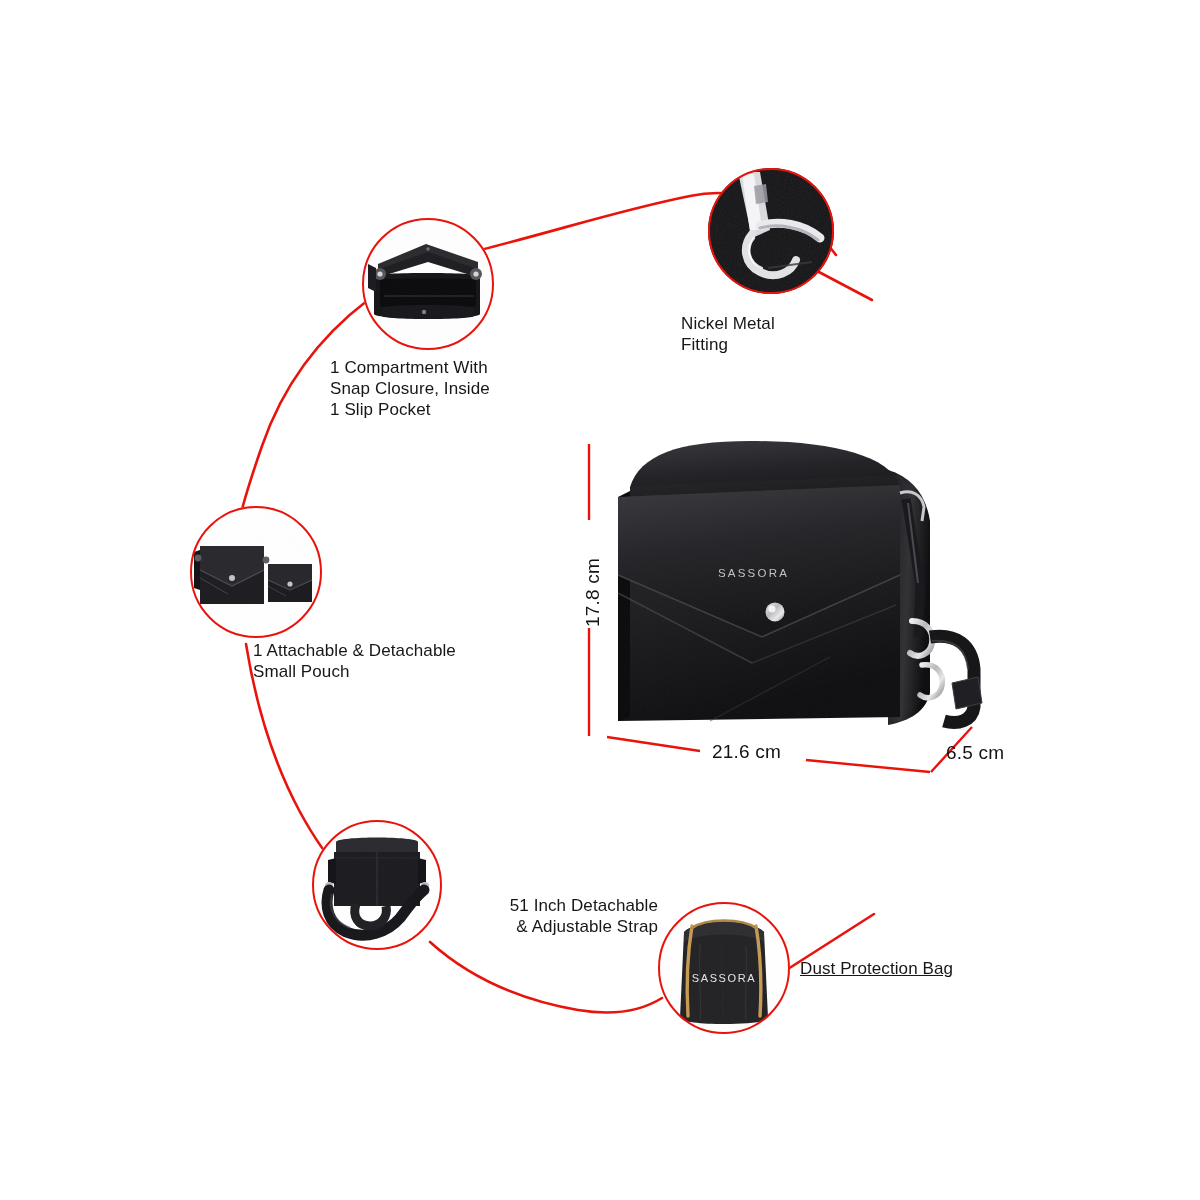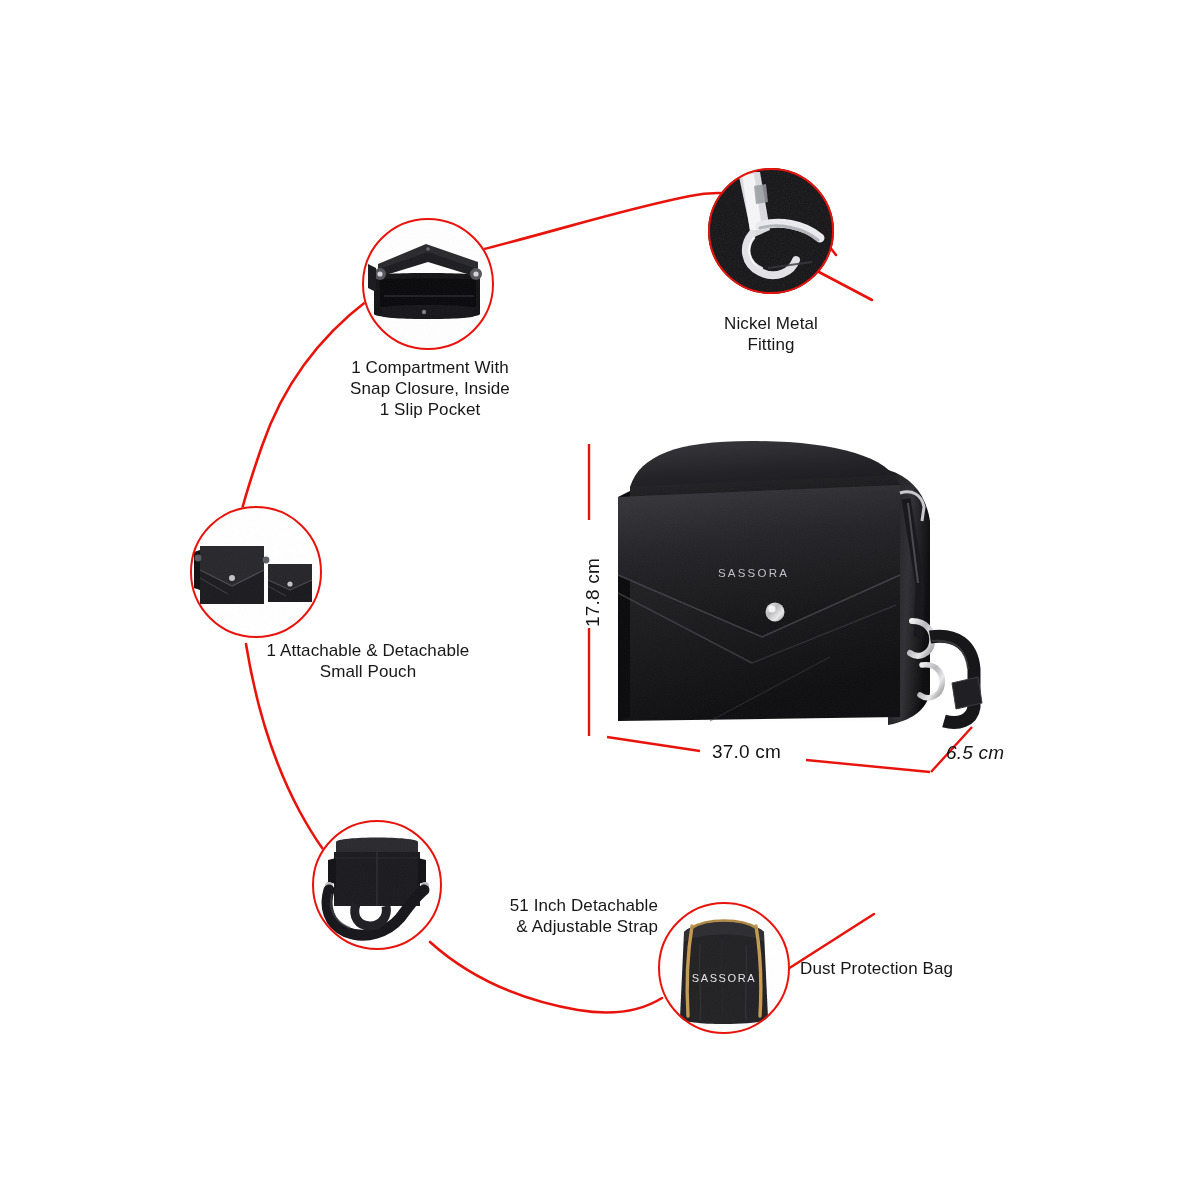--- a/index.html
+++ b/index.html
@@ -29,21 +29,20 @@
     box-sizing: border-box;
   }
   .callout-ring {
     position: absolute;
     border-radius: 50%;
     box-sizing: border-box;
     pointer-events: none;
   }
   .label {
     position: absolute;
-    text-align: center;
     font-size: 17px;
     line-height: 21px;
     color: #171717;
     white-space: pre-line;
     letter-spacing: .1px;
   }
 
   .dim-text {
     position: absolute;
     font-size: 19px;
@@ -165,22 +164,22 @@
 
     <path d="M330,212 C356,208 372,220 374,244 L374,282 C372,296 358,300 344,296" fill="none" stroke="#17171a" stroke-width="13" stroke-linejoin="round"></path>
     <path d="M332,216 C354,214 366,224 368,244" fill="none" stroke="#44444a" stroke-width="2" opacity=".7"></path>
 
     <path d="M352,258 L378,252 L382,278 L356,284 Z" fill="#202024" stroke="#3c3c42" stroke-width="1"></path>
 
     <path d="M322,240 C336,238 344,248 342,260 C340,272 328,276 320,270" fill="none" stroke="url(#metalG)" stroke-width="5.5" stroke-linecap="round"></path>
   </svg>
 
   <div class="dim-text dim-vert" style="left:582px; top:627px;">17.8 cm</div>
-  <div class="dim-text" style="left:712px; top:741px;">37.0 cm</div>
-  <div class="dim-text" style="left:946px; top:742px;font-style:italic;">6.5 cm</div>
+  <div class="dim-text" style="left:712px; top:741px;">21.6 cm</div>
+  <div class="dim-text" style="left:946px; top:742px;">6.5 cm</div>
 
   <div class="callout" style="left:362px; top:218px; width:132px; height:132px;">
     <svg width="132" height="132" viewBox="0 0 132 132">
       <rect width="132" height="132" fill="#ffffff"></rect>
 
       <path d="M16,46 L64,26 L116,44 L116,54 L64,36 L16,56 Z" fill="#2a2a2e"></path>
       <path d="M14,52 L66,34 L118,52 L118,60 L66,44 L14,60 Z" fill="#1d1d21"></path>
       <path d="M12,58 C12,54 118,54 118,58 L118,96 C118,102 12,102 12,96 Z" fill="#141417"></path>
       <path d="M18,62 C18,60 114,60 114,62 L114,88 C114,92 18,92 18,88 Z" fill="#0a0a0c"></path>
       <path d="M22,78 L112,78" stroke="#2e2e34" stroke-width="1.4" opacity=".85"></path>
@@ -286,15 +285,15 @@
 
       <path d="M34,24 C30,48 28,80 30,114" fill="none" stroke="#c79b52" stroke-width="3.4" stroke-linecap="round"></path>
       <path d="M98,24 C102,48 104,80 102,114" fill="none" stroke="#c79b52" stroke-width="3.4" stroke-linecap="round"></path>
       <path d="M34,26 C48,16 84,16 98,26" fill="none" stroke="#b08a45" stroke-width="2.6" stroke-linecap="round"></path>
 
       <text x="66" y="80" text-anchor="middle" font-family="'Liberation Sans', sans-serif" font-size="11" letter-spacing="1.6" fill="#e6e6e8">SASSORA</text>
       <rect width="132" height="132" fill="#8e8e96" opacity=".07" filter="url(#grain)"></rect>
     </svg>
   </div>
   <div class="callout-ring" style="left:658px; top:902px; width:132px; height:132px; border:2.4px solid #E8140C;"></div>
-  <div class="label" style="left:800px; top:958px; width:200px; text-align:left;">Dust Protection Bag</div>
+  <div class="label" style="left:800px; top:958px; width:200px; text-align:left;text-decoration:underline;">Dust Protection Bag</div>
 
 </div>
 
 </body></html>

